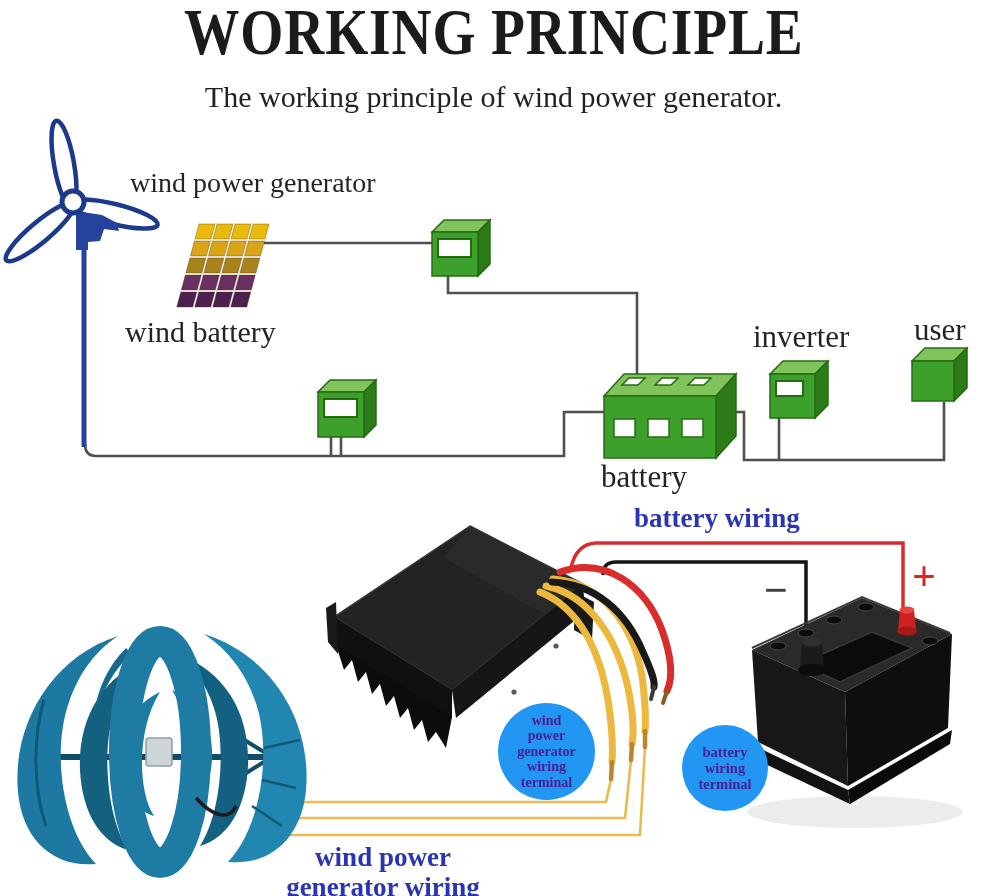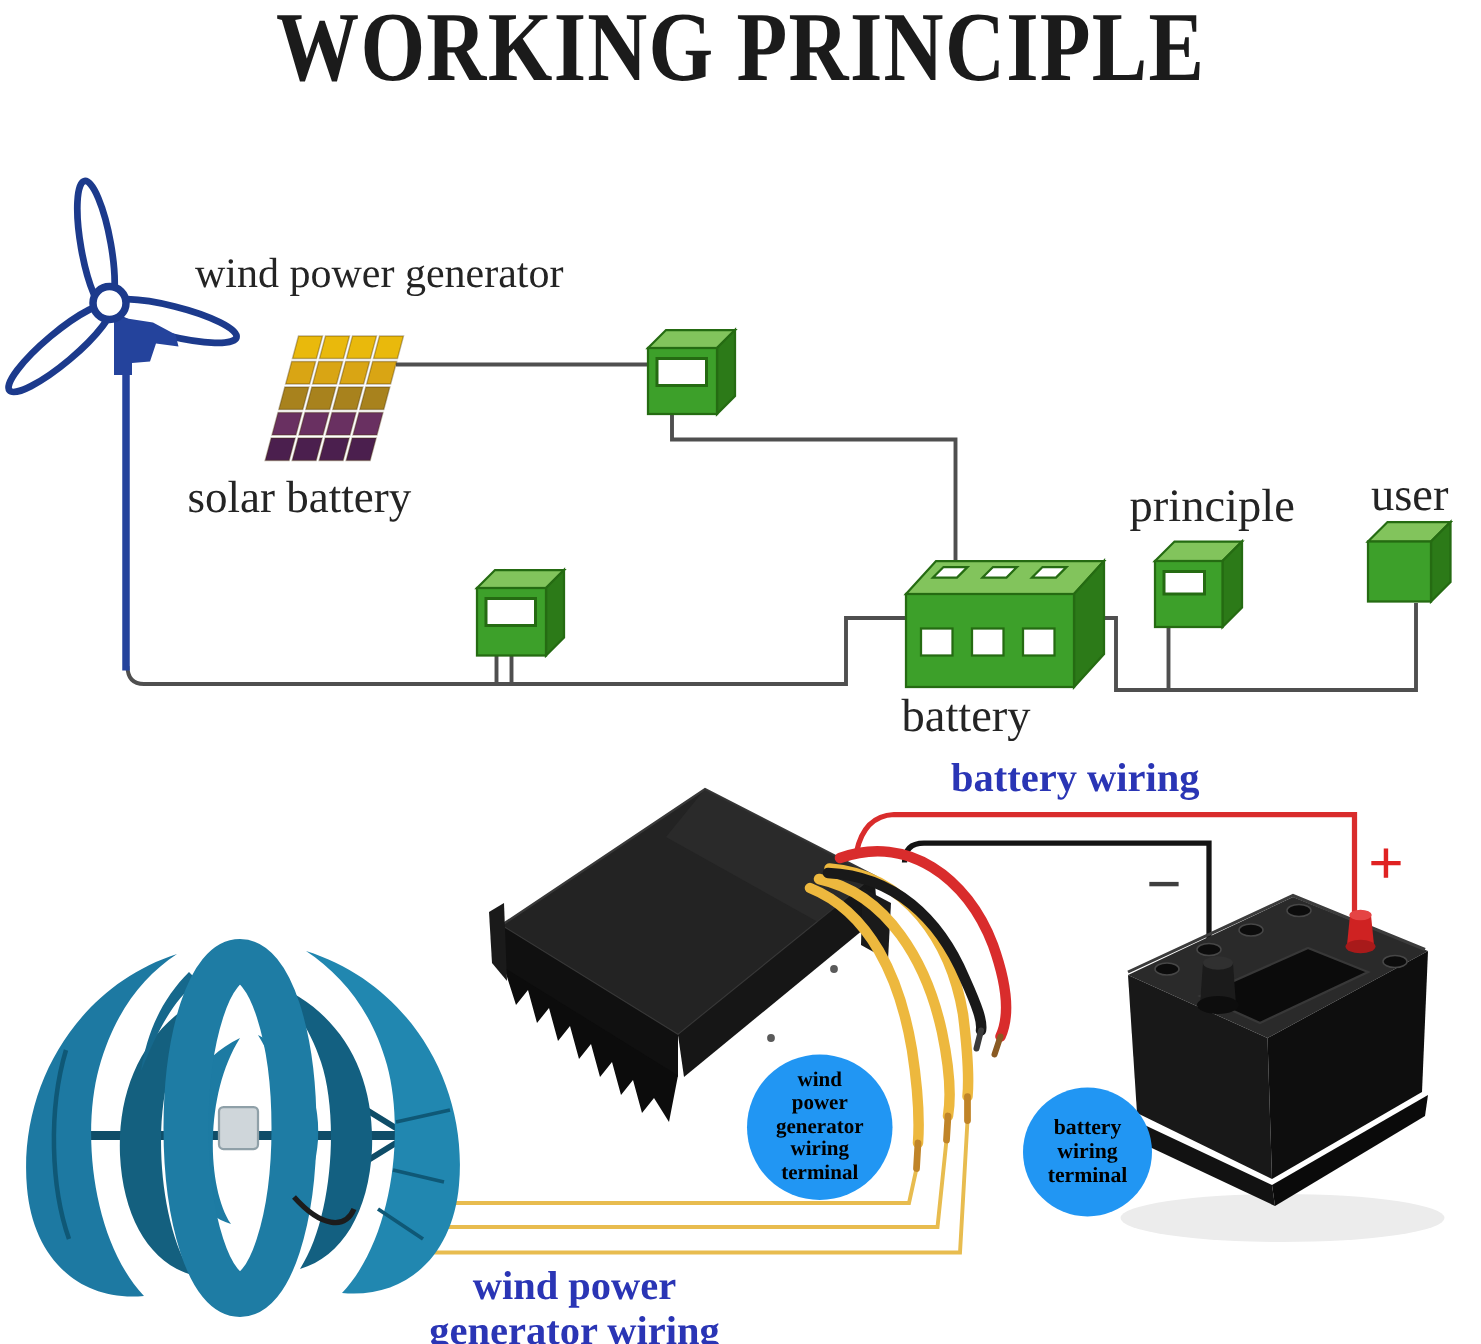--- a/index.html
+++ b/index.html
@@ -8,21 +8,21 @@
   #art{position:absolute;left:0;top:0;z-index:1;}
   .lbl{position:absolute;z-index:2;color:#242424;line-height:1.05;}
   .pre{white-space:pre-line;text-align:center;}
   .blue{color:#2a35b5;}
   .title-wrap{position:absolute;top:-6px;left:0;right:0;text-align:center;z-index:2;}
   .title-inner{display:inline-block;font-size:66px;font-weight:bold;color:#1b1b1b;
                transform:scaleX(0.84);transform-origin:center top;letter-spacing:1px;}
   .subtitle{position:absolute;top:80px;left:0;right:0;text-align:center;
             font-size:30px;color:#222;z-index:2;}
   .callout{position:absolute;z-index:3;background:#2196f3;border-radius:50%;
-           color:#000000;font-weight:bold;text-align:center;white-space:pre-line;}
+           color:#4c1d95;font-weight:bold;text-align:center;white-space:pre-line;}
   .c1{left:498px;top:703px;width:97px;height:97px;font-size:14px;line-height:15.5px;
       padding-top:0;display:flex;align-items:center;justify-content:center;}
   .c2{left:682px;top:725px;width:86px;height:86px;font-size:14.5px;line-height:16px;
       display:flex;align-items:center;justify-content:center;}
   .sign{position:absolute;z-index:2;font-weight:600;}
 </style>
 </head>
 <body>
 
 <div id="stage">
@@ -199,27 +199,28 @@
 
       <path d="M 898 630 L 900 610 L 914 610 L 916 630 Z" fill="#cf2222"></path>
       <ellipse cx="907" cy="610" rx="7.5" ry="3.5" fill="#e54444"></ellipse>
       <ellipse cx="907" cy="631" rx="10" ry="4.5" fill="#a81a1a"></ellipse>
     </g>
   </svg>
 
   <div class="title-wrap">
     <span class="title-inner">WORKING PRINCIPLE</span>
   </div>
+  <div class="subtitle">The working principle of wind power generator.</div>
 
   <div class="lbl" style="left:130px;top:168px;font-size:28px;">wind power generator</div>
 
-  <div class="lbl" style="left:125px;top:316px;font-size:30px;">solar battery</div>
-
-
-  <div class="lbl" style="left:753px;top:321px;font-size:31px;">principle</div>
+  <div class="lbl" style="left:125px;top:316px;font-size:30px;">wind battery</div>
+
+
+  <div class="lbl" style="left:753px;top:321px;font-size:31px;">inverter</div>
 
   <div class="lbl" style="left:914px;top:314px;font-size:31px;">user</div>
 
   <div class="lbl" style="left:601px;top:461px;font-size:31px;">battery</div>
 
   <div class="lbl blue" style="left:634px;top:504px;font-size:27px;font-weight:600;">battery wiring</div>
 
   <div class="lbl pre blue" style="left:258px;top:842px;width:250px;font-size:27px;line-height:30px;font-weight:600;">wind power
 generator wiring</div>
 

